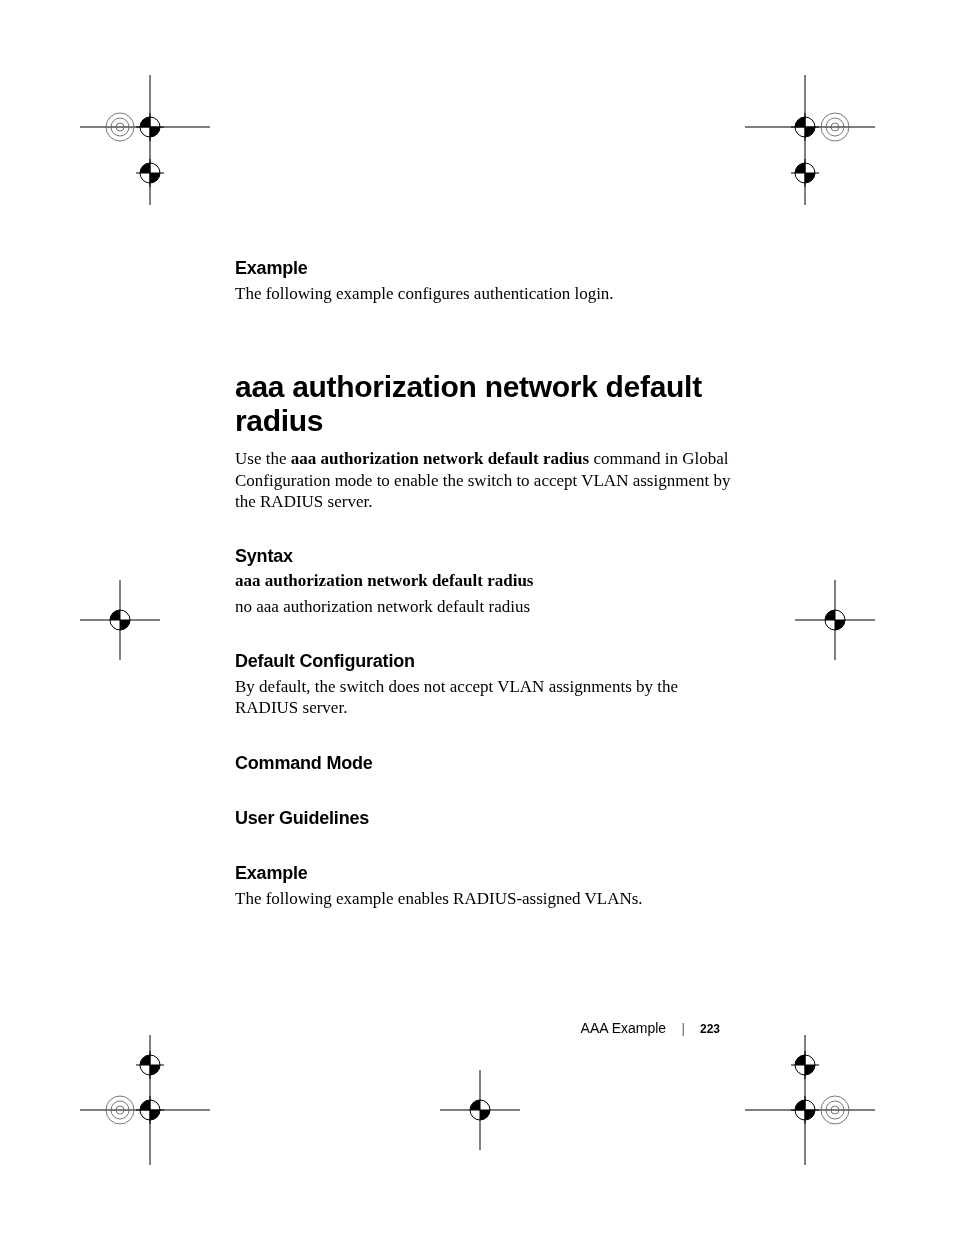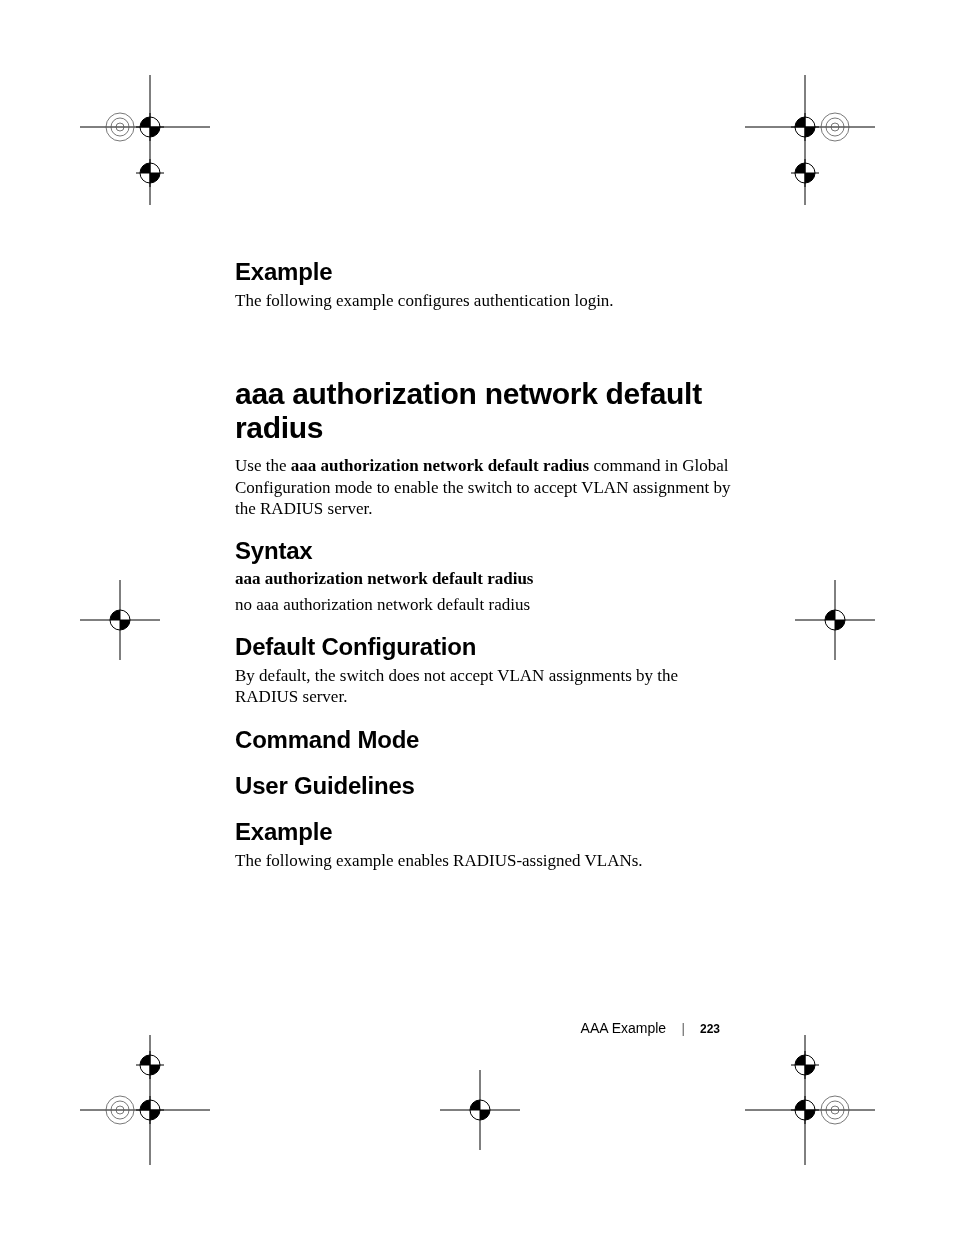--- a/index.html
+++ b/index.html
@@ -21,21 +21,21 @@
   .content {
     position: absolute;
     left: 235px;
     top: 258px;
     width: 500px;
   }
   .sec-head {
     font-family: "Arial Narrow", Arial, Helvetica, sans-serif;
     font-weight: bold;
     font-stretch: condensed;
-    font-size: 24px;
+    font-size: 18px;
     margin: 0 0 4px 0;
     letter-spacing: -0.2px;
   }
   .body-text {
     font-size: 17px;
     line-height: 1.25;
     margin: 0 0 14px 0;
   }
   .main-heading {
     font-family: "Arial Narrow", Arial, Helvetica, sans-serif;
@@ -45,21 +45,21 @@
     margin: 66px 0 10px 0;
     letter-spacing: -0.3px;
   }
   .bold-inline {
     font-weight: bold;
   }
   .syntax-line {
     font-size: 17px;
     margin: 0 0 6px 0;
   }
-  .gap-above { margin-top: 18px; }
+  .gap-above { margin-top: 34px; }
   .footer {
     position: absolute;
     left: 0;
     top: 1020px;
     width: 720px;
     text-align: right;
     font-size: 14px;
   }
   .footer .sep {
     display: inline-block;

